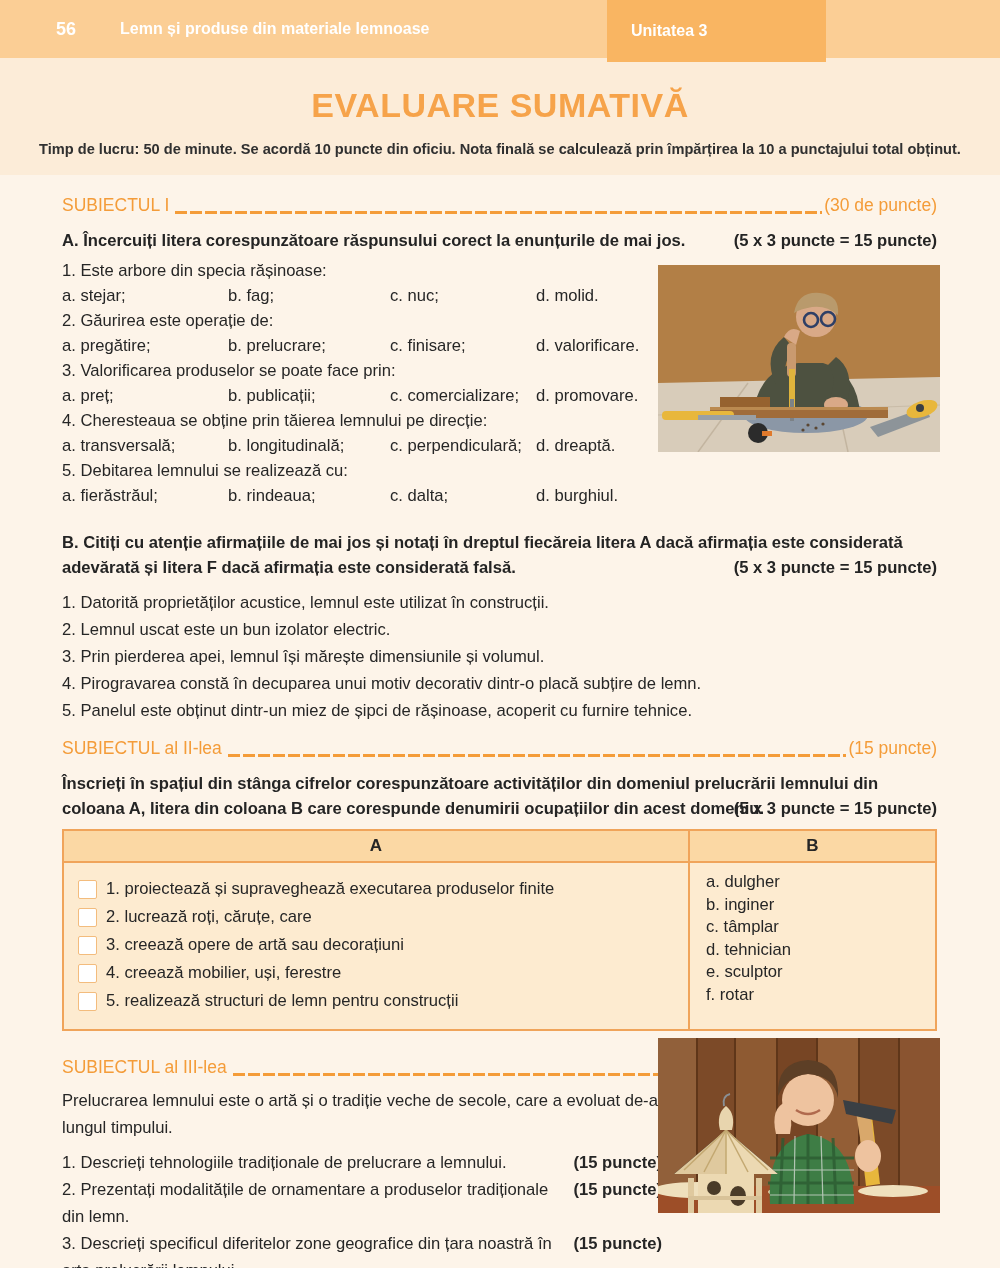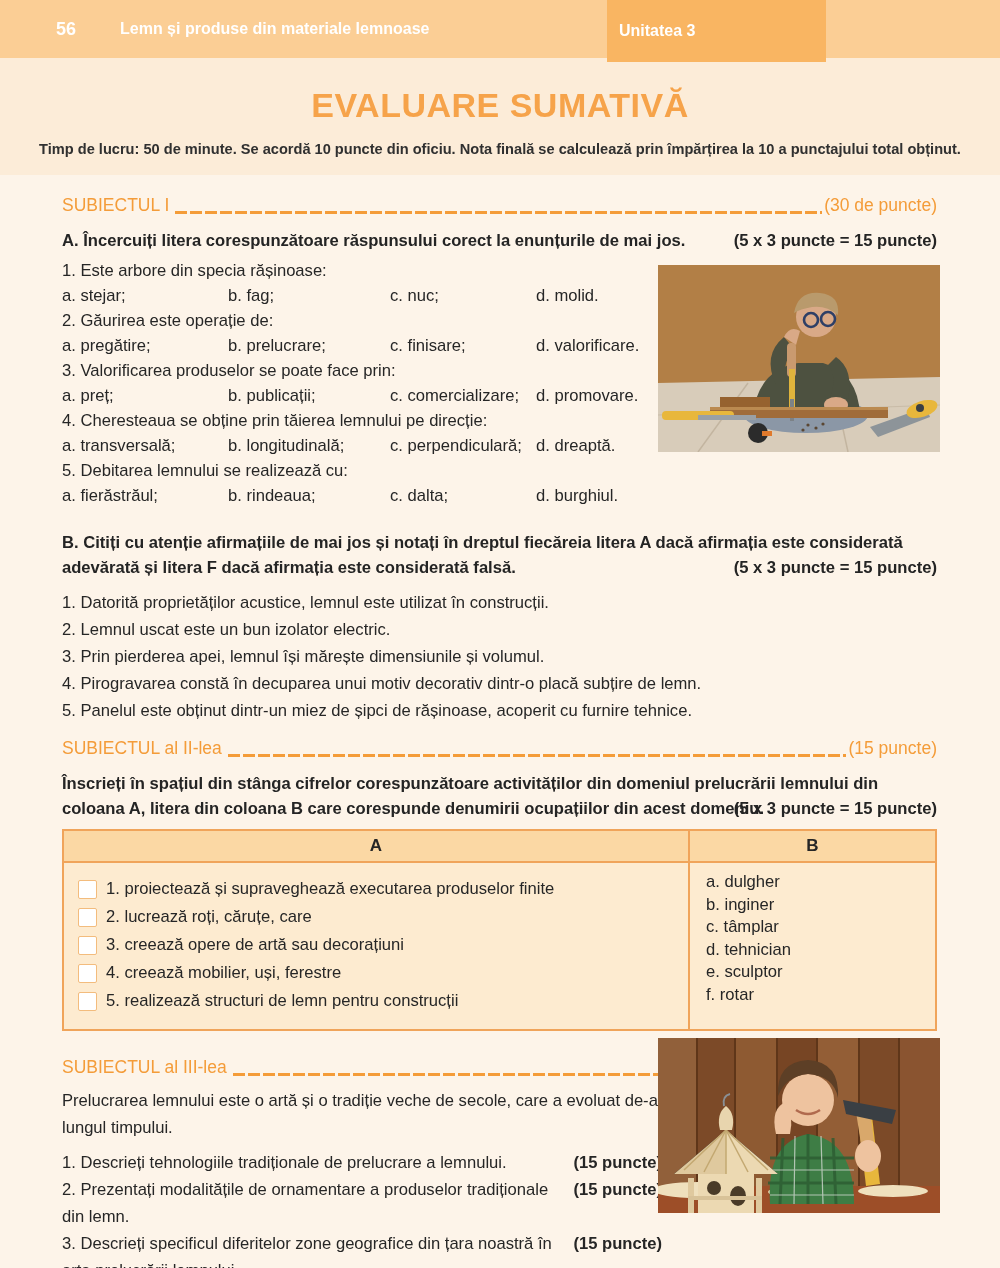--- a/index.html
+++ b/index.html
@@ -13,21 +13,21 @@
   .page{position:relative;width:1000px;height:1268px;}
 
   
   .hero{height:175px;background:#fcecd8;}
   .header-band{position:relative;height:58px;background:#fbce95;}
   .page-num{position:absolute;left:56px;top:50%;transform:translateY(-50%);
     color:#fff;font-weight:bold;font-size:18px;}
   .band-title{position:absolute;left:120px;width:630px;top:50%;transform:translateY(-50%);
     text-align:left;color:#fff;font-weight:bold;font-size:16px;}
   .unit-box{position:absolute;left:607px;top:0;width:219px;height:62px;background:#f9b562;
-    display:flex;align-items:center;padding-left:12px;box-sizing:border-box;
+    display:flex;align-items:center;padding-left:24px;box-sizing:border-box;
     color:#fff;font-weight:bold;font-size:16px;}
   .doc-title{margin:0;padding-top:28px;text-align:center;
     color:#f6a34a;font-size:34px;font-weight:bold;letter-spacing:.5px;}
   .doc-subtitle{margin-top:16px;text-align:center;font-weight:bold;font-size:14.6px;color:#303030;}
 
   
   .content{padding:0 63px 0 62px;}
   .sect-head{display:flex;align-items:flex-end;color:#f49c39;font-weight:normal;font-size:17.5px;}
   .sect-head .dashes{flex:1;height:2.6px;margin:0 2px 2px 6px;
     background:repeating-linear-gradient(to right,#f49c39 0 12px,transparent 12px 15px);}

